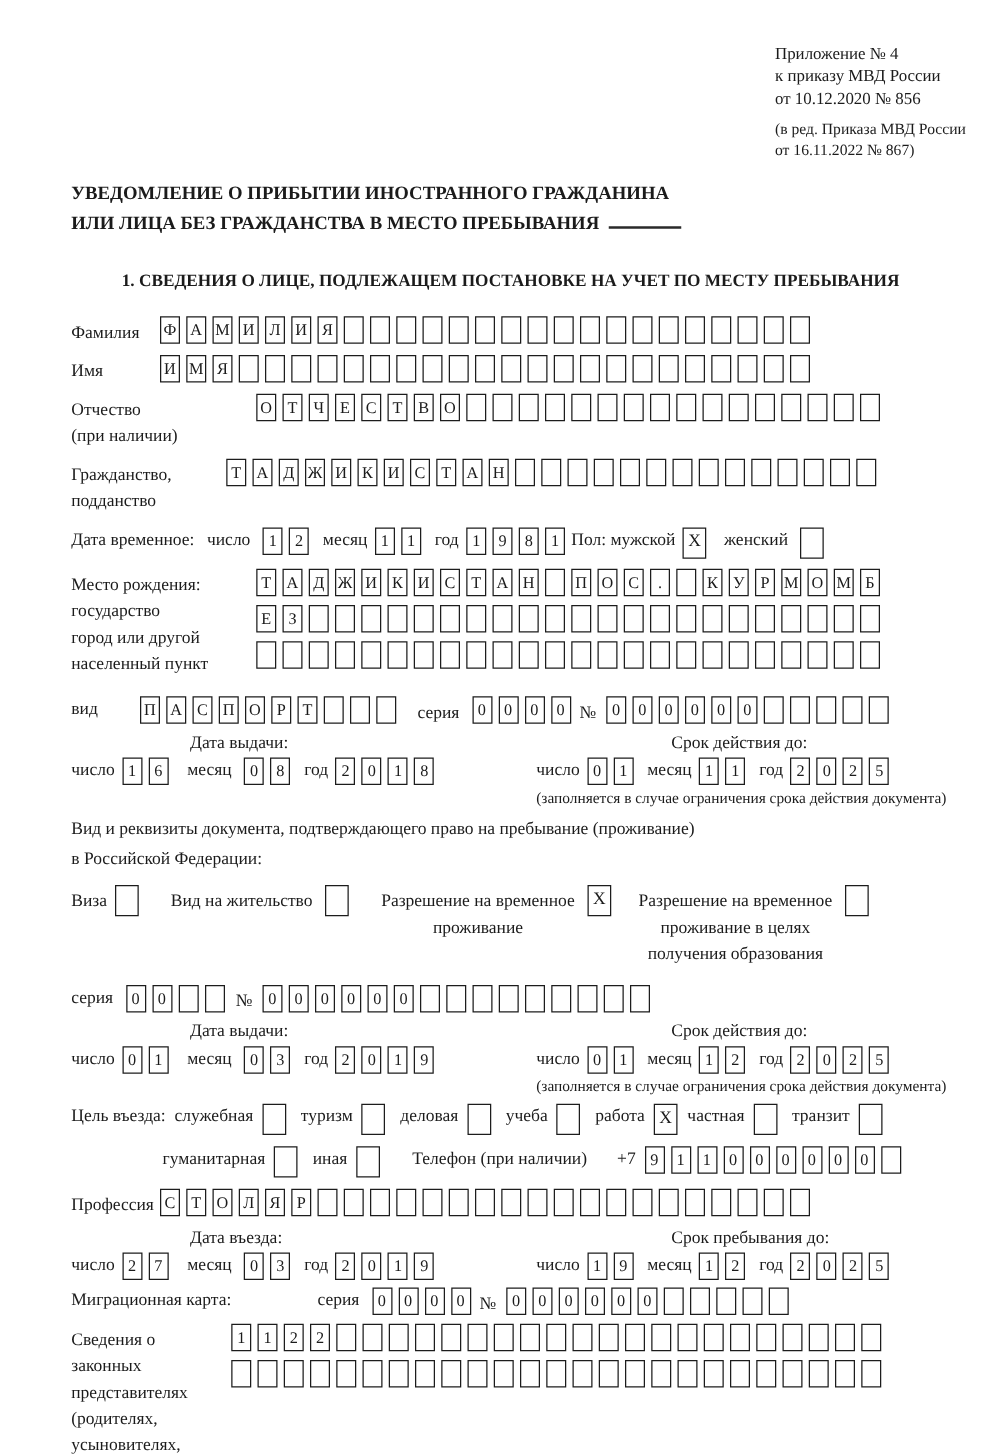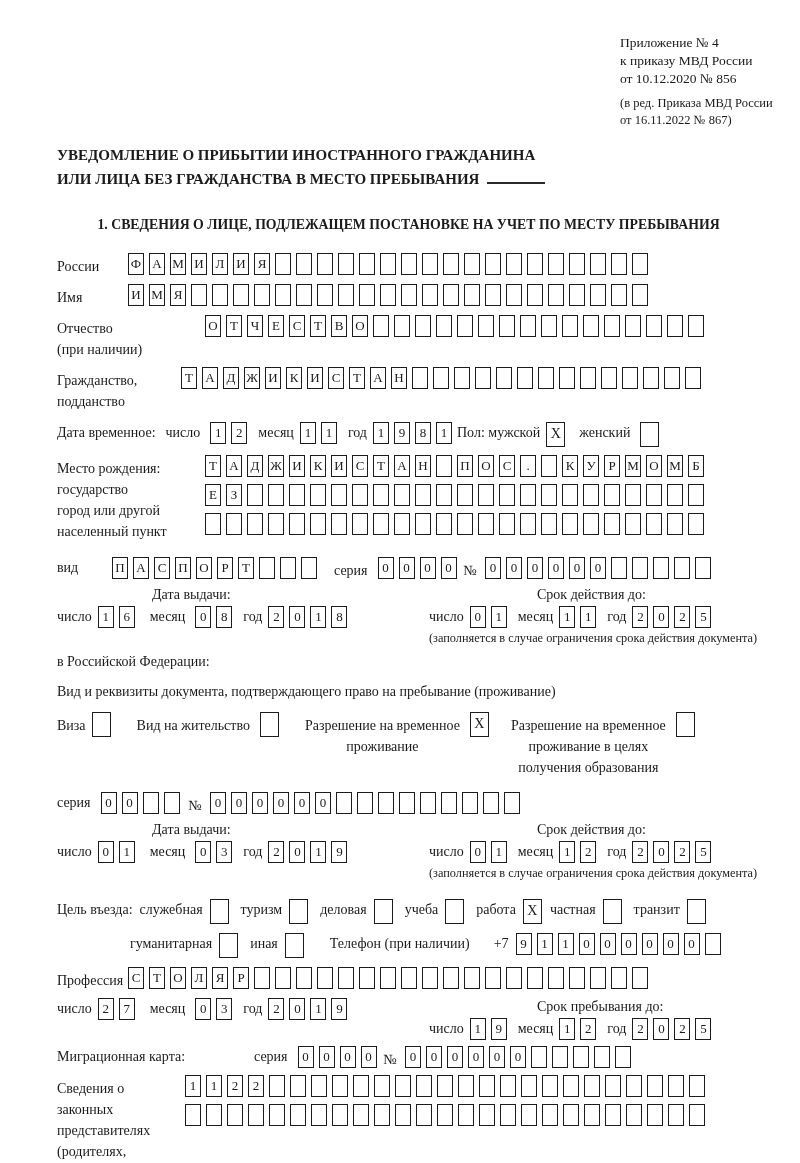--- a/index.html
+++ b/index.html
@@ -82,21 +82,21 @@
   </div>
 
   <div class="title">
     <div>УВЕДОМЛЕНИЕ О ПРИБЫТИИ ИНОСТРАННОГО ГРАЖДАНИНА</div>
     <div><span>ИЛИ ЛИЦА БЕЗ ГРАЖДАНСТВА В МЕСТО ПРЕБЫВАНИЯ</span><span class="title-underline"></span></div>
   </div>
 
   <div class="sec-head">1. СВЕДЕНИЯ О ЛИЦЕ, ПОДЛЕЖАЩЕМ ПОСТАНОВКЕ НА УЧЕТ ПО МЕСТУ ПРЕБЫВАНИЯ</div>
 
   <div class="frow">
-    <div class="flabel w71">России</div>
+    <div class="flabel w71">Фамилия</div>
     <div class="boxes">
         <span class="box">Ф</span>
         <span class="box">А</span>
         <span class="box">М</span>
         <span class="box">И</span>
         <span class="box">Л</span>
         <span class="box">И</span>
         <span class="box">Я</span>
         <span class="box"></span>
         <span class="box"></span>
@@ -403,22 +403,22 @@
             <span class="box">2</span>
             <span class="box">0</span>
             <span class="box">2</span>
             <span class="box">5</span>
           </span>
       </div>
       <div class="note">(заполняется в случае ограничения срока действия документа)</div>
     </div>
   </div>
 
+  <div class="plain" style="margin-top:6px;">Вид и реквизиты документа, подтверждающего право на пребывание (проживание)</div>
   <div class="plain">в Российской Федерации:</div>
-  <div class="plain" style="margin-top:6px;">Вид и реквизиты документа, подтверждающего право на пребывание (проживание)</div>
 
   <div class="opts">
     <div class="opt" style="margin-right:26px;">
       <span class="opt-label">Виза</span>
       <span class="cbox" style="margin-left:6px;"></span>
     </div>
     <div class="opt" style="margin-right:26px;">
       <span class="opt-label">Вид на жительство</span>
       <span class="cbox"></span>
     </div>
@@ -504,21 +504,21 @@
             <span class="box">2</span>
             <span class="box">0</span>
             <span class="box">2</span>
             <span class="box">5</span>
           </span>
       </div>
       <div class="note">(заполняется в случае ограничения срока действия документа)</div>
     </div>
   </div>
 
-  <div class="purpose" style="margin-top:18px;">
+  <div class="purpose" style="margin-top:6px;">
     <span class="ilbl mr6">Цель въезда:</span>
     <span class="ilbl">служебная</span>
     <span class="cbox"></span>
     <span class="ilbl">туризм</span>
     <span class="cbox"></span>
     <span class="ilbl">деловая</span>
     <span class="cbox"></span>
     <span class="ilbl">учеба</span>
     <span class="cbox"></span>
     <span class="ilbl">работа</span>
@@ -576,20 +576,21 @@
         <span class="box"></span>
         <span class="box"></span>
         <span class="box"></span>
         <span class="box"></span>
         <span class="box"></span>
       </div>
   </div>
 
   <div class="dates" style="margin-top:4px;">
     <div class="dates-left">
+      <div class="dates-head">Дата въезда:</div>
       <div class="drow">
         <span class="ilbl mr6">число</span>
         <span class="boxes mr10">
             <span class="box">2</span>
             <span class="box">7</span>
           </span>
         <span class="ilbl mr10">месяц</span>
         <span class="boxes mr6">
             <span class="box">0</span>
             <span class="box">3</span>

